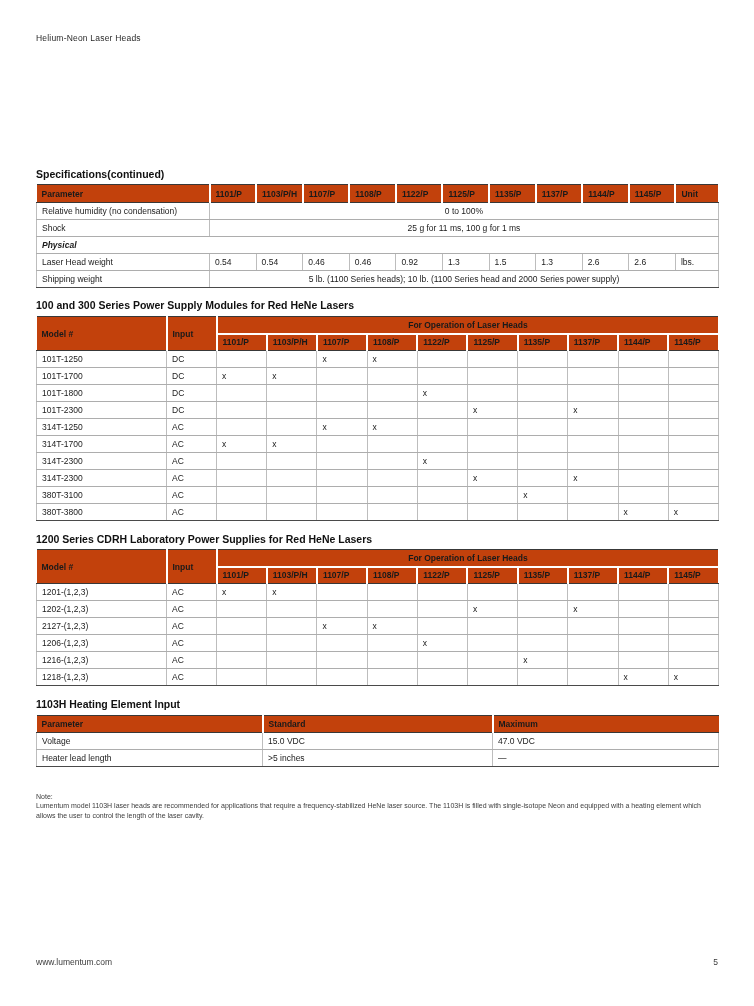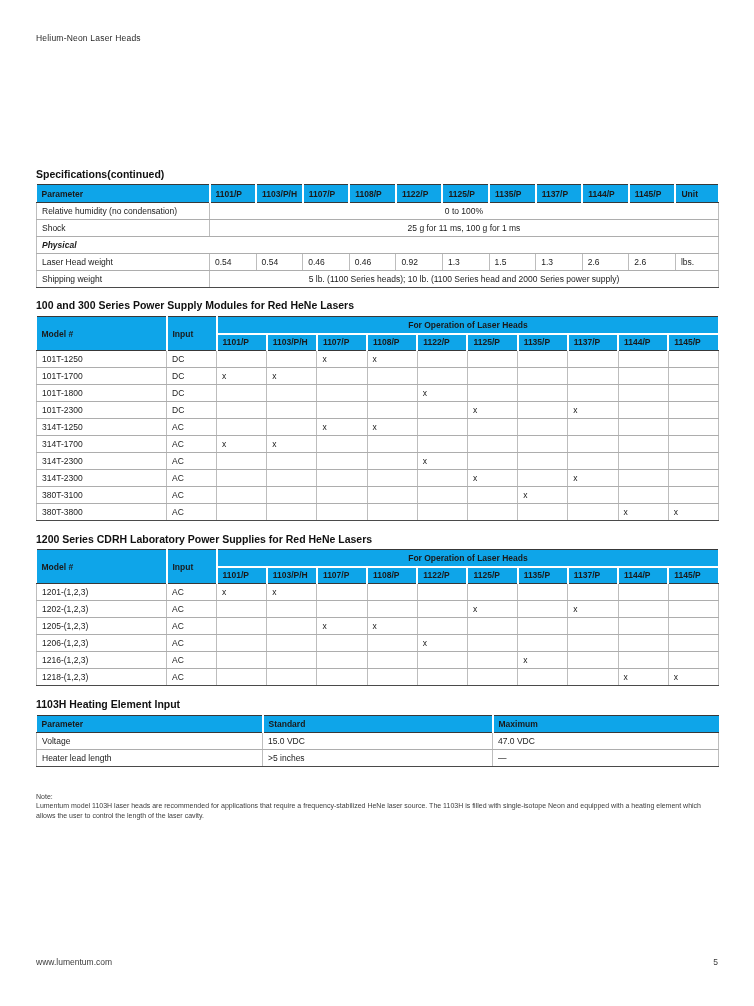--- a/index.html
+++ b/index.html
@@ -33,21 +33,21 @@
   table.s0{top:316px;}
   table.s1{top:549px;}
   table.heat{top:715px;}
 
   .dtable th,.dtable td{
     padding:0 5px;height:17px;box-sizing:border-box;
     overflow:hidden;white-space:nowrap;
     text-align:left;vertical-align:middle;
   }
   .dtable thead th{
-    background:#0ea5e9;font-weight:bold;
+    background:#c2410c;font-weight:bold;
     border-bottom:1px solid #383838;
   }
   .dtable thead tr.h1 th{border-top:1px solid #383838;}
   .dtable thead th + th{border-left:2px solid #ffffff;}
   .dtable thead tr.h2 th{border-top:2px solid #ffffff;}
   .dtable thead tr.h2 th:first-child{border-left:2px solid #ffffff;}
   .dtable tbody td{border-bottom:1px solid #adadad;}
   .dtable tbody td + td{border-left:1px solid #bdbdbd;}
   .dtable tbody td:first-child{border-left:1px solid #bdbdbd;}
   .dtable tbody td:last-child{border-right:1px solid #bdbdbd;}
@@ -375,21 +375,21 @@
           <td></td>
           <td></td>
           <td></td>
           <td>x</td>
           <td></td>
           <td>x</td>
           <td></td>
           <td></td>
         </tr>
         <tr>
-          <td>1205-(1,2,3)</td>
+          <td>2127-(1,2,3)</td>
           <td>AC</td>
           <td></td>
           <td></td>
           <td>x</td>
           <td>x</td>
           <td></td>
           <td></td>
           <td></td>
           <td></td>
           <td></td>

